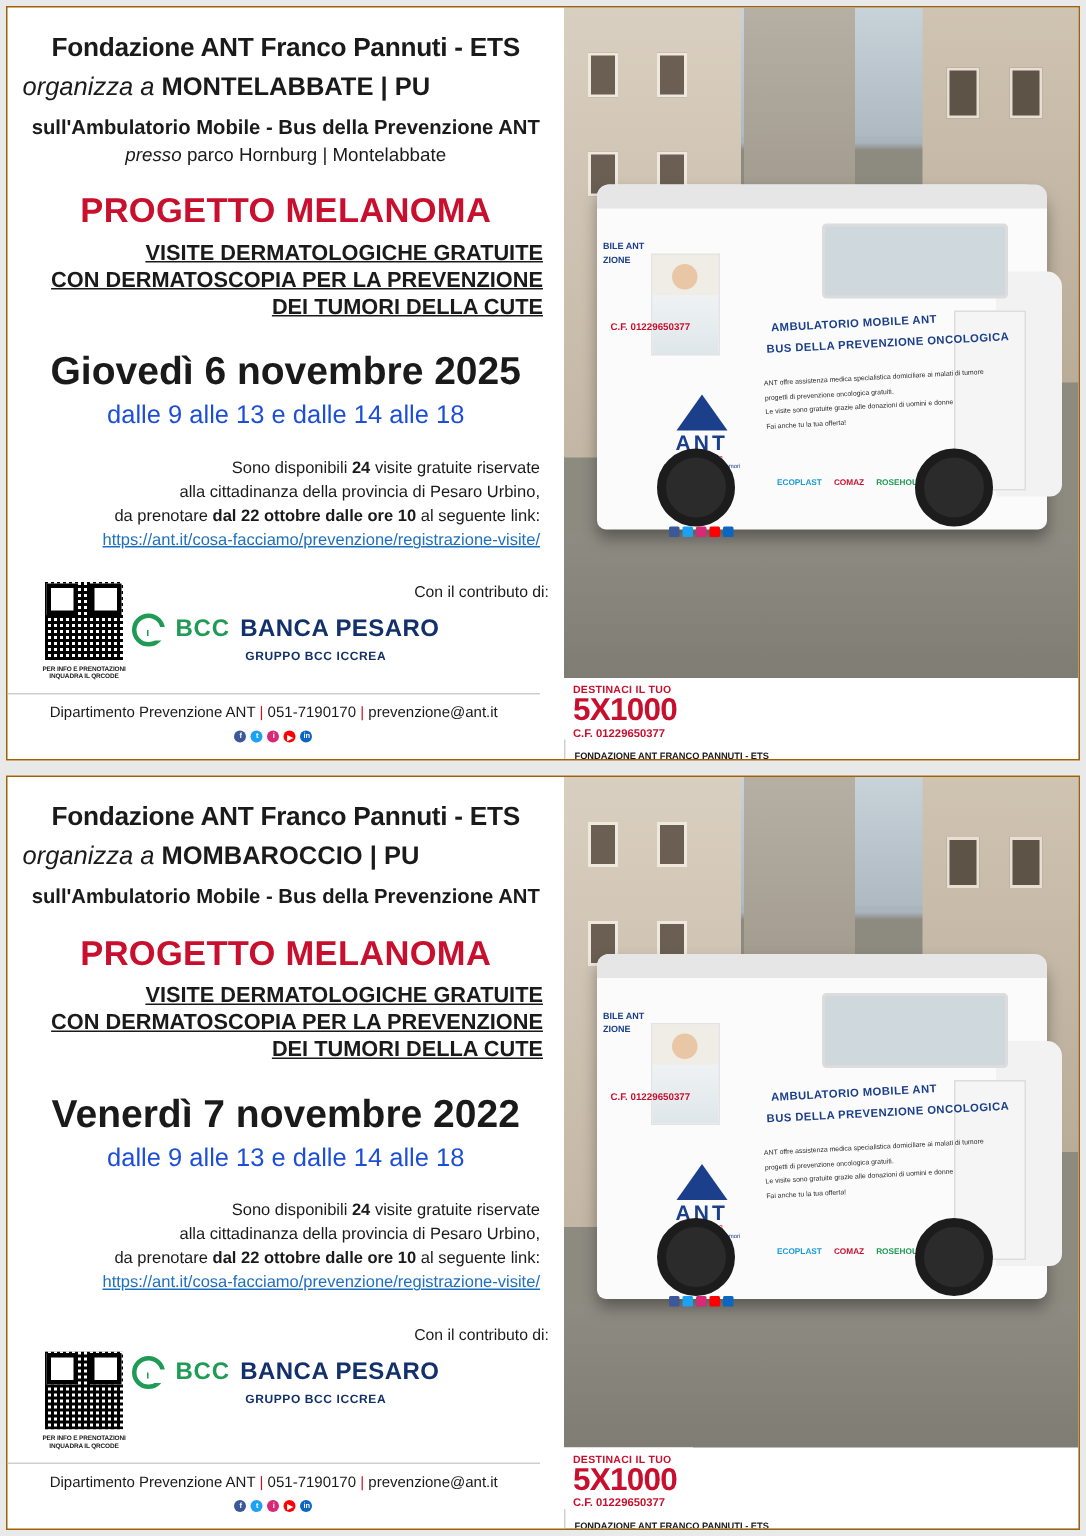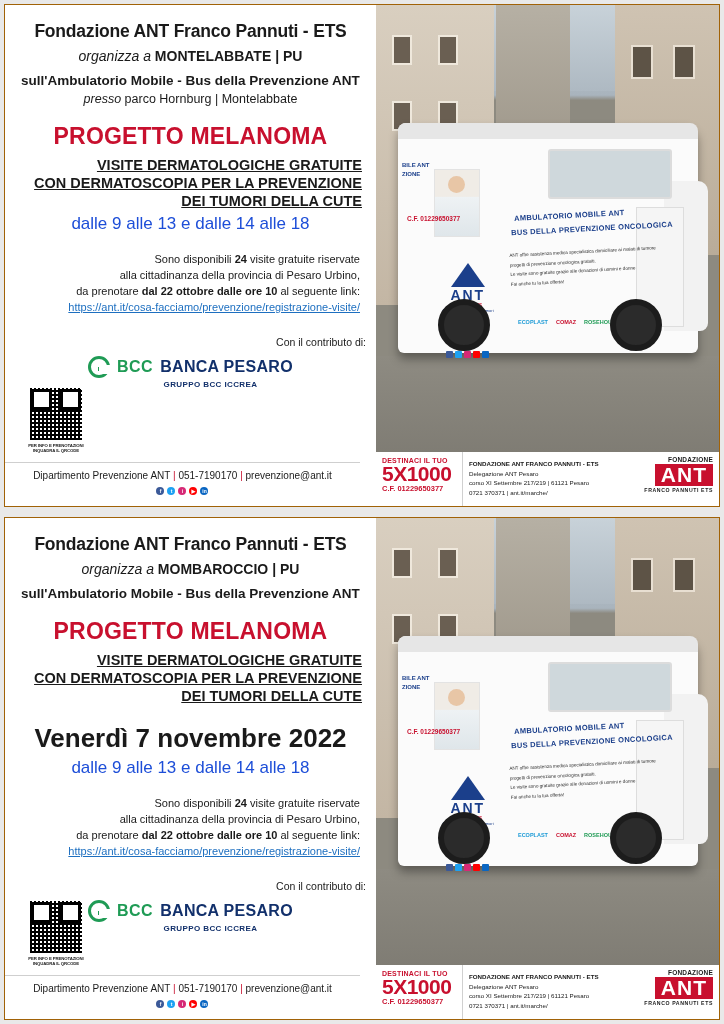--- a/index.html
+++ b/index.html
@@ -50,23 +50,22 @@
   
   .title1 {
     font-size: 17.5px;
     font-weight: bold;
     color: #1a1a1a;
     text-align: center;
     letter-spacing: -0.2px;
     margin-top: 6px;
   }
   .title2 {
-    text-align: center;
     margin-top: 6px;
-    font-size: 14px;
+    font-size: 17px;
     color: #1a1a1a;
   }
   .title2 .ital {
     font-style: italic;
     font-weight: normal;
   }
   .title2 .bold {
     font-weight: bold;
   }
   .title3 {
@@ -378,20 +377,21 @@
   .wheel.w2 { left: 212px; }
 
   
   .footer {
     position: absolute;
     left: 0; bottom: 0; right: 0;
     height: 54px;
     background: #ffffff;
     display: flex;
     align-items: stretch;
+    flex-direction: column;
   }
   .foot-5x1000 {
     width: 86px;
     background: #ffffff;
     color: #c8102e;
     padding: 5px 4px 0 6px;
     box-sizing: border-box;
   }
   .foot-5x1000 .l1 { font-size: 7px; font-weight: bold; letter-spacing: 0.2px;}
   .foot-5x1000 .l2 { font-size: 21px; font-weight: bold; line-height: 0.95; letter-spacing: -0.5px;}
@@ -447,20 +447,21 @@
       </div>
 
       <div class="project">PROGETTO MELANOMA</div>
 
       <div class="subproject">
         <div>VISITE DERMATOLOGICHE GRATUITE</div>
         <div>CON DERMATOSCOPIA PER LA PREVENZIONE</div>
         <div>DEI TUMORI DELLA CUTE</div>
       </div>
 
+      <div class="date">Giovedì 6 novembre 2025</div>
       <div class="hours">dalle 9 alle 13 e dalle 14 alle 18</div>
 
       <div class="infoblock">
         <div>
           <span>Sono disponibili</span>
           <b>24</b>
           <span>visite gratuite riservate</span>
         </div>
         <div>alla cittadinanza della provincia di Pesaro Urbino,</div>
         <div>

